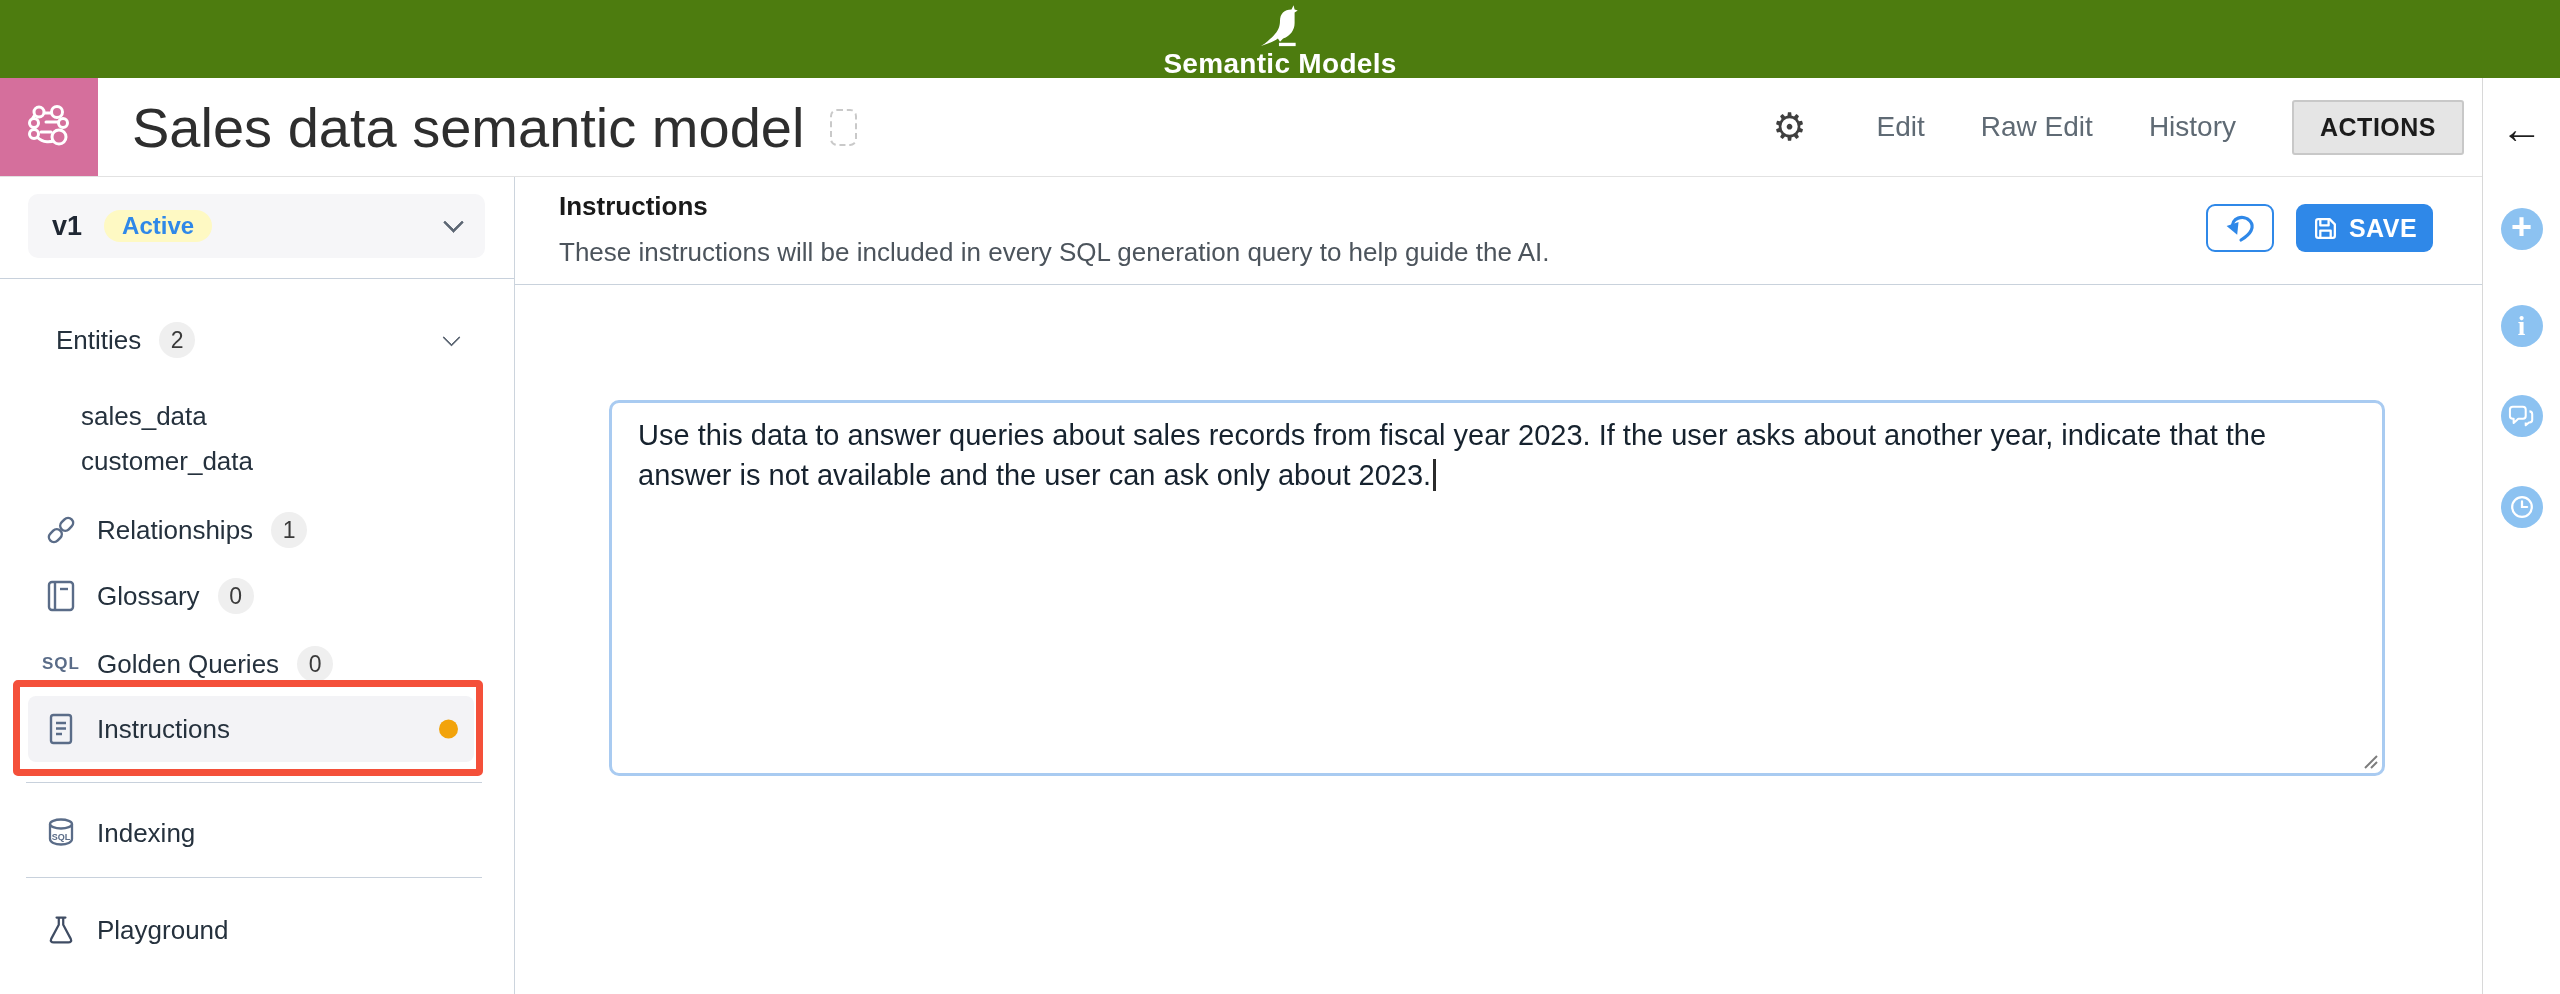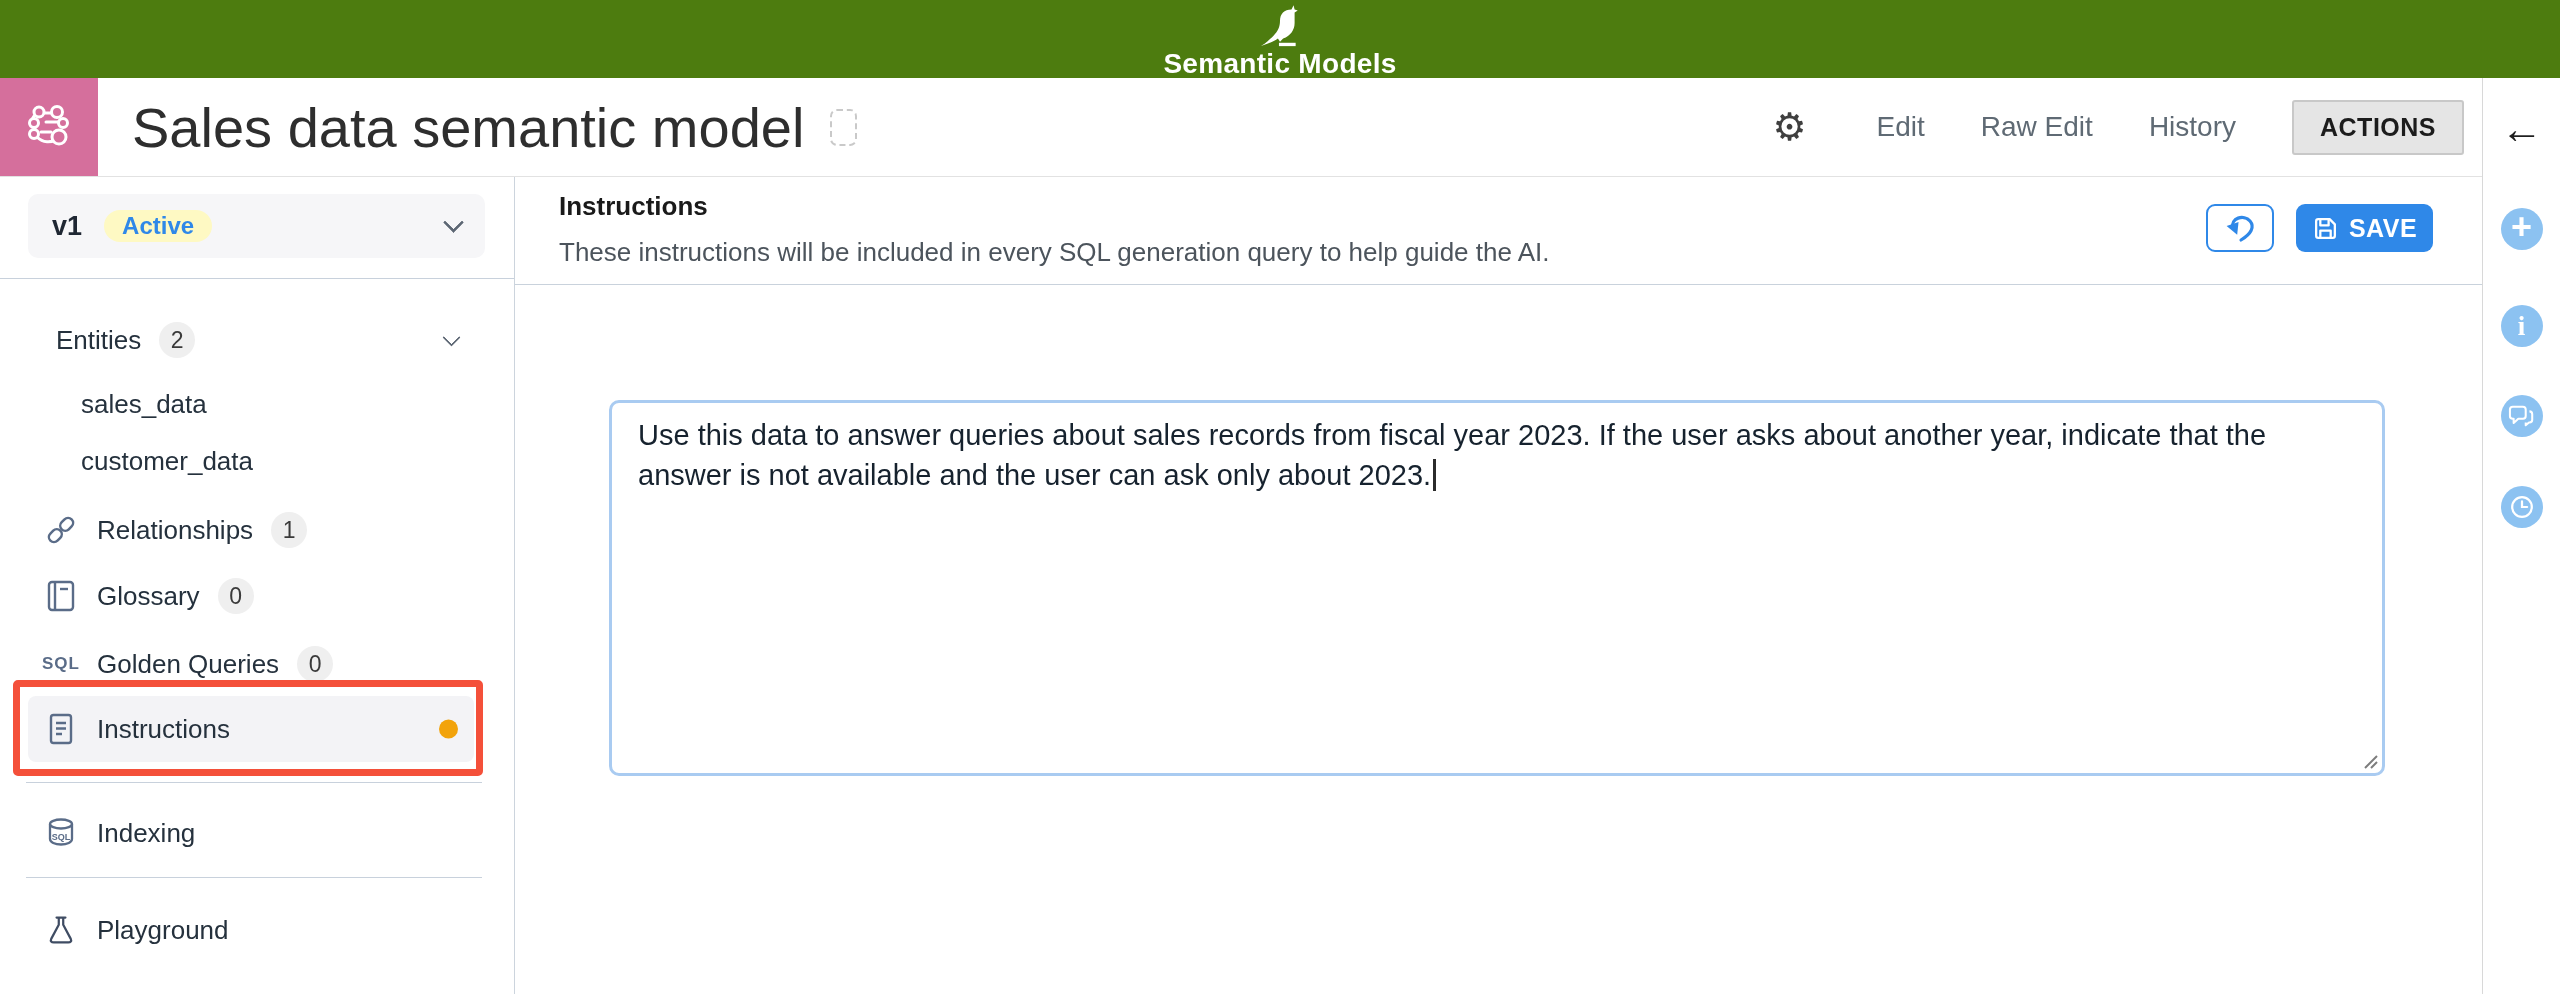--- a/index.html
+++ b/index.html
@@ -243,21 +243,21 @@
             <span class="pill">Active</span>
             <span class="chev"></span>
           </div>
           <div class="sb-divider" style="top:101px"></div>
 
           <div class="sb-row sb-head" style="top:144px">
             <span>Entities</span>
             <span class="badge">2</span>
             <span class="chev"></span>
           </div>
-          <div class="sb-row sb-child" style="top:209px">sales_data</div>
+          <div class="sb-row sb-child" style="top:221px">sales_data</div>
           <div class="sb-row sb-child" style="top:266px">customer_data</div>
 
           <div class="sb-row sb-item" style="top:333px">
             <span class="icon-cell">
               <svg width="34" height="34" viewBox="0 0 34 34">
                 <g transform="rotate(-45 17 17)" stroke="#5a6c88" stroke-width="2.5" fill="none">
                   <rect x="2" y="12" width="14" height="10" rx="5"></rect>
                   <rect x="18" y="12" width="14" height="10" rx="5"></rect>
                 </g>
               </svg>

